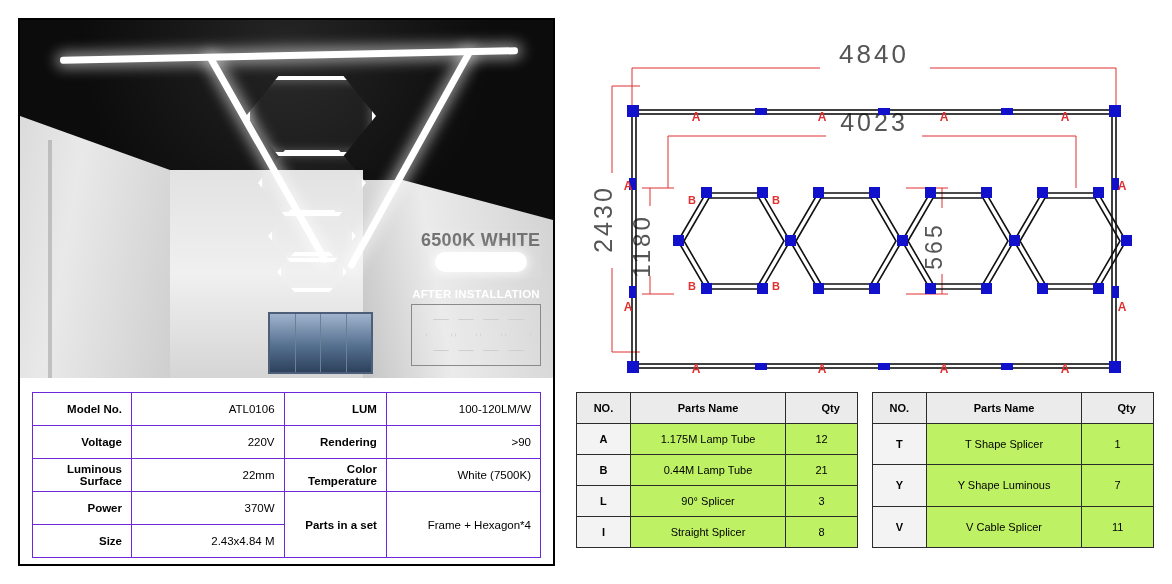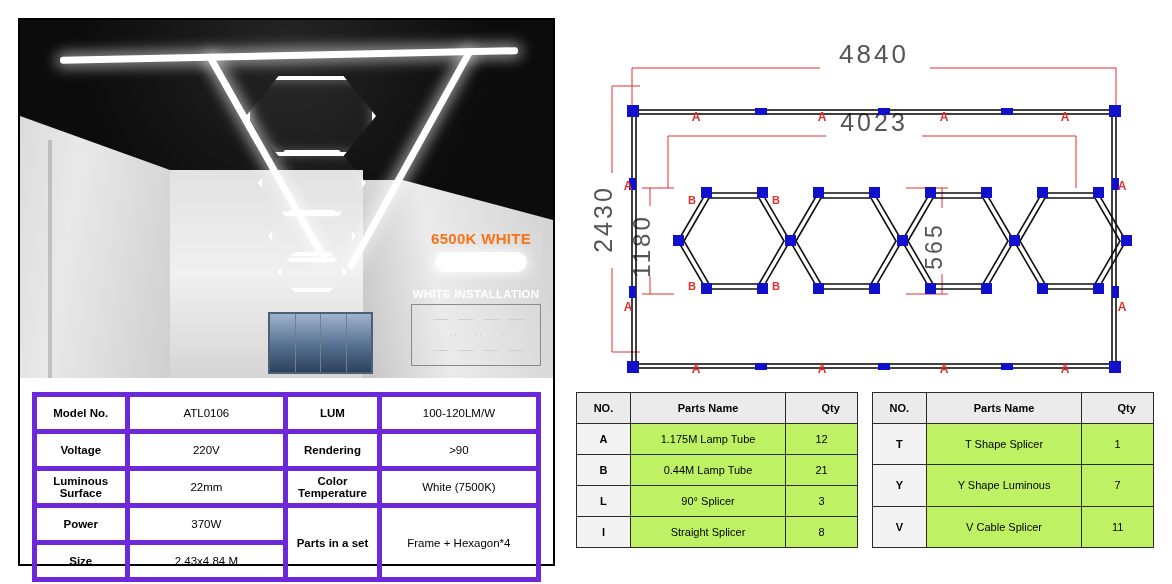--- a/index.html
+++ b/index.html
@@ -154,23 +154,22 @@
     right: 12px;
     top: 210px;
     width: 120px;
     height: 48px;
     background: rgba(255,255,255,.07);
   }
   .badge-6500 .label {
     position: absolute;
     left: 0; top: 0;
     width: 120px;
-    text-align: center;
-    color: #f97316;
-    font-size: 15px;
+    color: #737373;
+    font-size: 18px;
     font-weight: bold;
     letter-spacing: .3px;
   }
   .badge-6500 .pill {
     position: absolute;
     left: 14px; top: 22px;
     width: 92px; height: 20px;
     border-radius: 10px;
     background: #fff;
     box-shadow: 0 0 10px 3px rgba(255,255,255,.6);
@@ -211,25 +210,25 @@
   
   .spec-table {
     position: absolute;
     left: 12px;
     top: 372px;
     width: 509px;
     border-collapse: collapse;
     font-size: 11.5px;
   }
   .spec-table td {
-    border: 5px solid #6d28d9;
+    border: 1px solid #6d28d9;
     height: 30px;
-    text-align: center;
+    text-align: right;
     vertical-align: middle;
-    padding: 1px 1px;
+    padding: 1px 9px;
   }
   .spec-table td.k {
     font-weight: bold;
     width: 88px;
   }
   .spec-table td.v { width: 160px; }
 
   
   .right-panel {
     position: absolute;
@@ -314,21 +313,21 @@
       <div class="hex hex2"></div>
       <div class="hex hex3"></div>
       <div class="hex hex4"></div>
 
       <div class="badge-6500">
         <div class="label">6500K WHITE</div>
         <div class="pill"></div>
       </div>
 
       <div class="after-box">
-        <div class="after-label">WHITE INSTALLATION</div>
+        <div class="after-label">AFTER INSTALLATION</div>
         <div class="hex-row">
           <div class="mini-hex"></div>
           <div class="mini-hex"></div>
           <div class="mini-hex"></div>
           <div class="mini-hex"></div>
         </div>
       </div>
     </div>
 
     <table class="spec-table">

